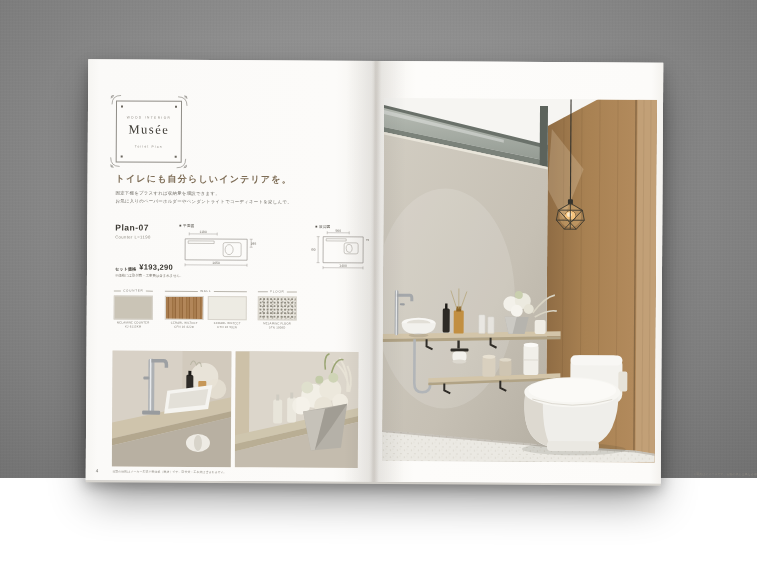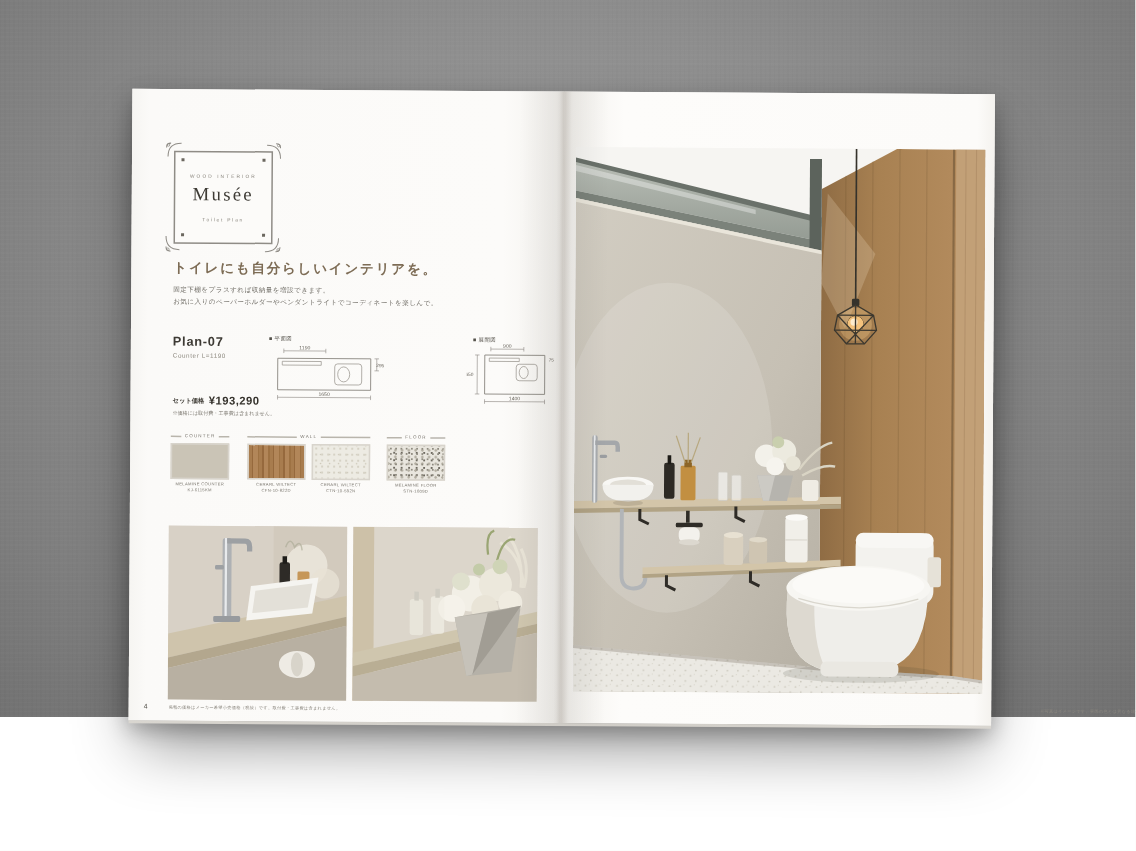--- a/index.html
+++ b/index.html
@@ -58,21 +58,21 @@
   .plan-title { position:absolute; left:28px; top:163px; font-size:8.5px; font-weight:bold;
     color:#3d3a34; letter-spacing:.5px; }
   .plan-sub { position:absolute; left:28px; top:175px; font-size:4.2px; color:#8d897f; letter-spacing:.4px; }
   .diag-label { position:absolute; font-size:3.6px; color:#55524b; letter-spacing:.3px; }
   .diag-label.d1 { left:92px;  top:164px; }
   .diag-label.d2 { left:228px; top:164px; }
   .diag { position:absolute; }
   .diag.d1 { left:88px;  top:170px; }
   .diag.d2 { left:224px; top:168px; }
 
-  .price-row { position:absolute; left:28px; top:203px; display:flex; align-items:center; gap:3px; }
+  .price-row { position:absolute; left:28px; top:203px; display:flex; align-items:flex-end; gap:3px; }
   .price-label { font-size:4.2px; color:#44413b; font-weight:bold; }
   .price-value { font-size:7.5px; color:#35322c; font-weight:bold; letter-spacing:.3px; }
   .price-note { position:absolute; left:28px; top:214px; font-size:3.4px; color:#7c7870; }
 
   .materials { position:absolute; left:27px; top:228px; width:172px; height:46px; }
   .mat-group { position:absolute; top:0; }
   .mat-header { display:flex; align-items:center; font-size:3px; color:#7a766e;
     letter-spacing:.8px; text-transform:uppercase; gap:2px; height:6px; }
   .mat-header::before, .mat-header::after { content:""; flex:1; border-top:.5px solid #b9b5ac; }
   .mat-swatches { display:flex; gap:4px; margin-top:2px; }

